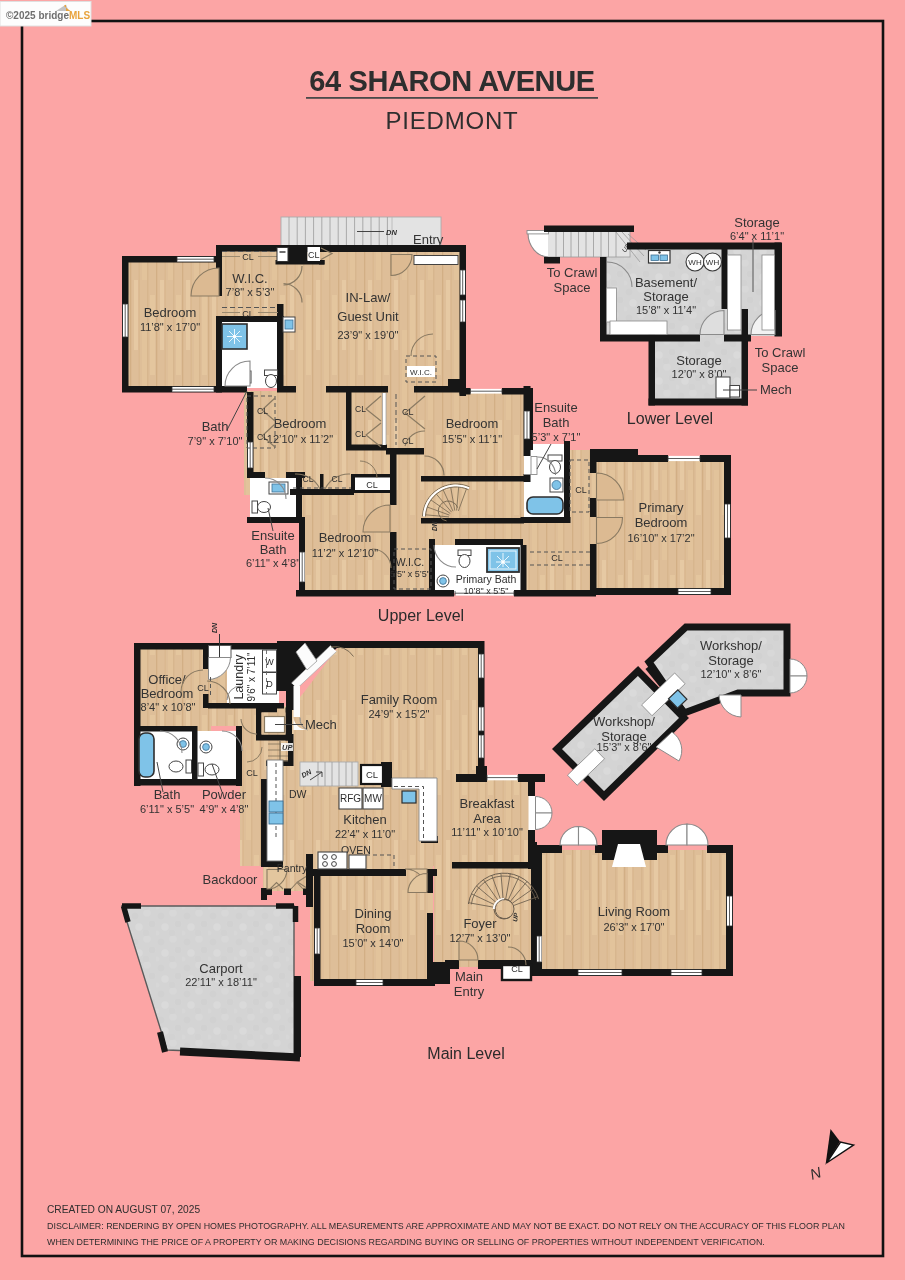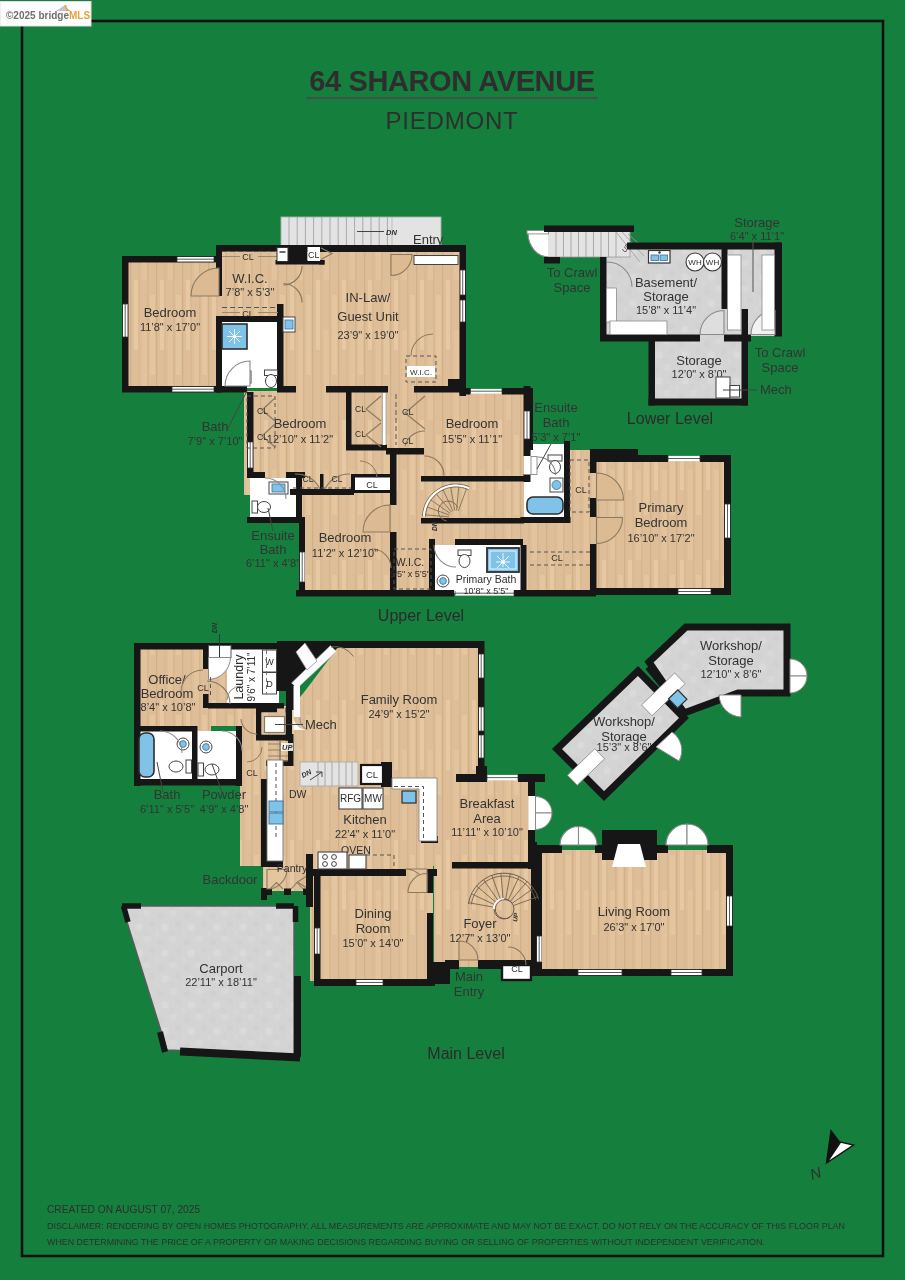--- a/index.html
+++ b/index.html
@@ -1,16 +1,16 @@
 <!DOCTYPE html>
 <html><head>
 <meta charset="utf-8">
 <style>
   html,body{margin:0;padding:0;background:#fff;}
-  #page{position:relative;width:905px;height:1280px;background:#15803d;overflow:hidden;
+  #page{position:relative;width:905px;height:1280px;background:#fca5a5;overflow:hidden;
         font-family:"Liberation Sans", sans-serif;}
   svg text{font-family:"Liberation Sans", sans-serif;fill:#2e2e2e;}
   .rm{font-size:13px;fill:#333;}
   .dm{font-size:11px;fill:#333;}
   .lvl{font-size:16px;fill:#2b2b2b;}
 </style>
 </head>
 <body>
 <div id="page">
 <svg width="905" height="1280" viewBox="0 0 905 1280">

